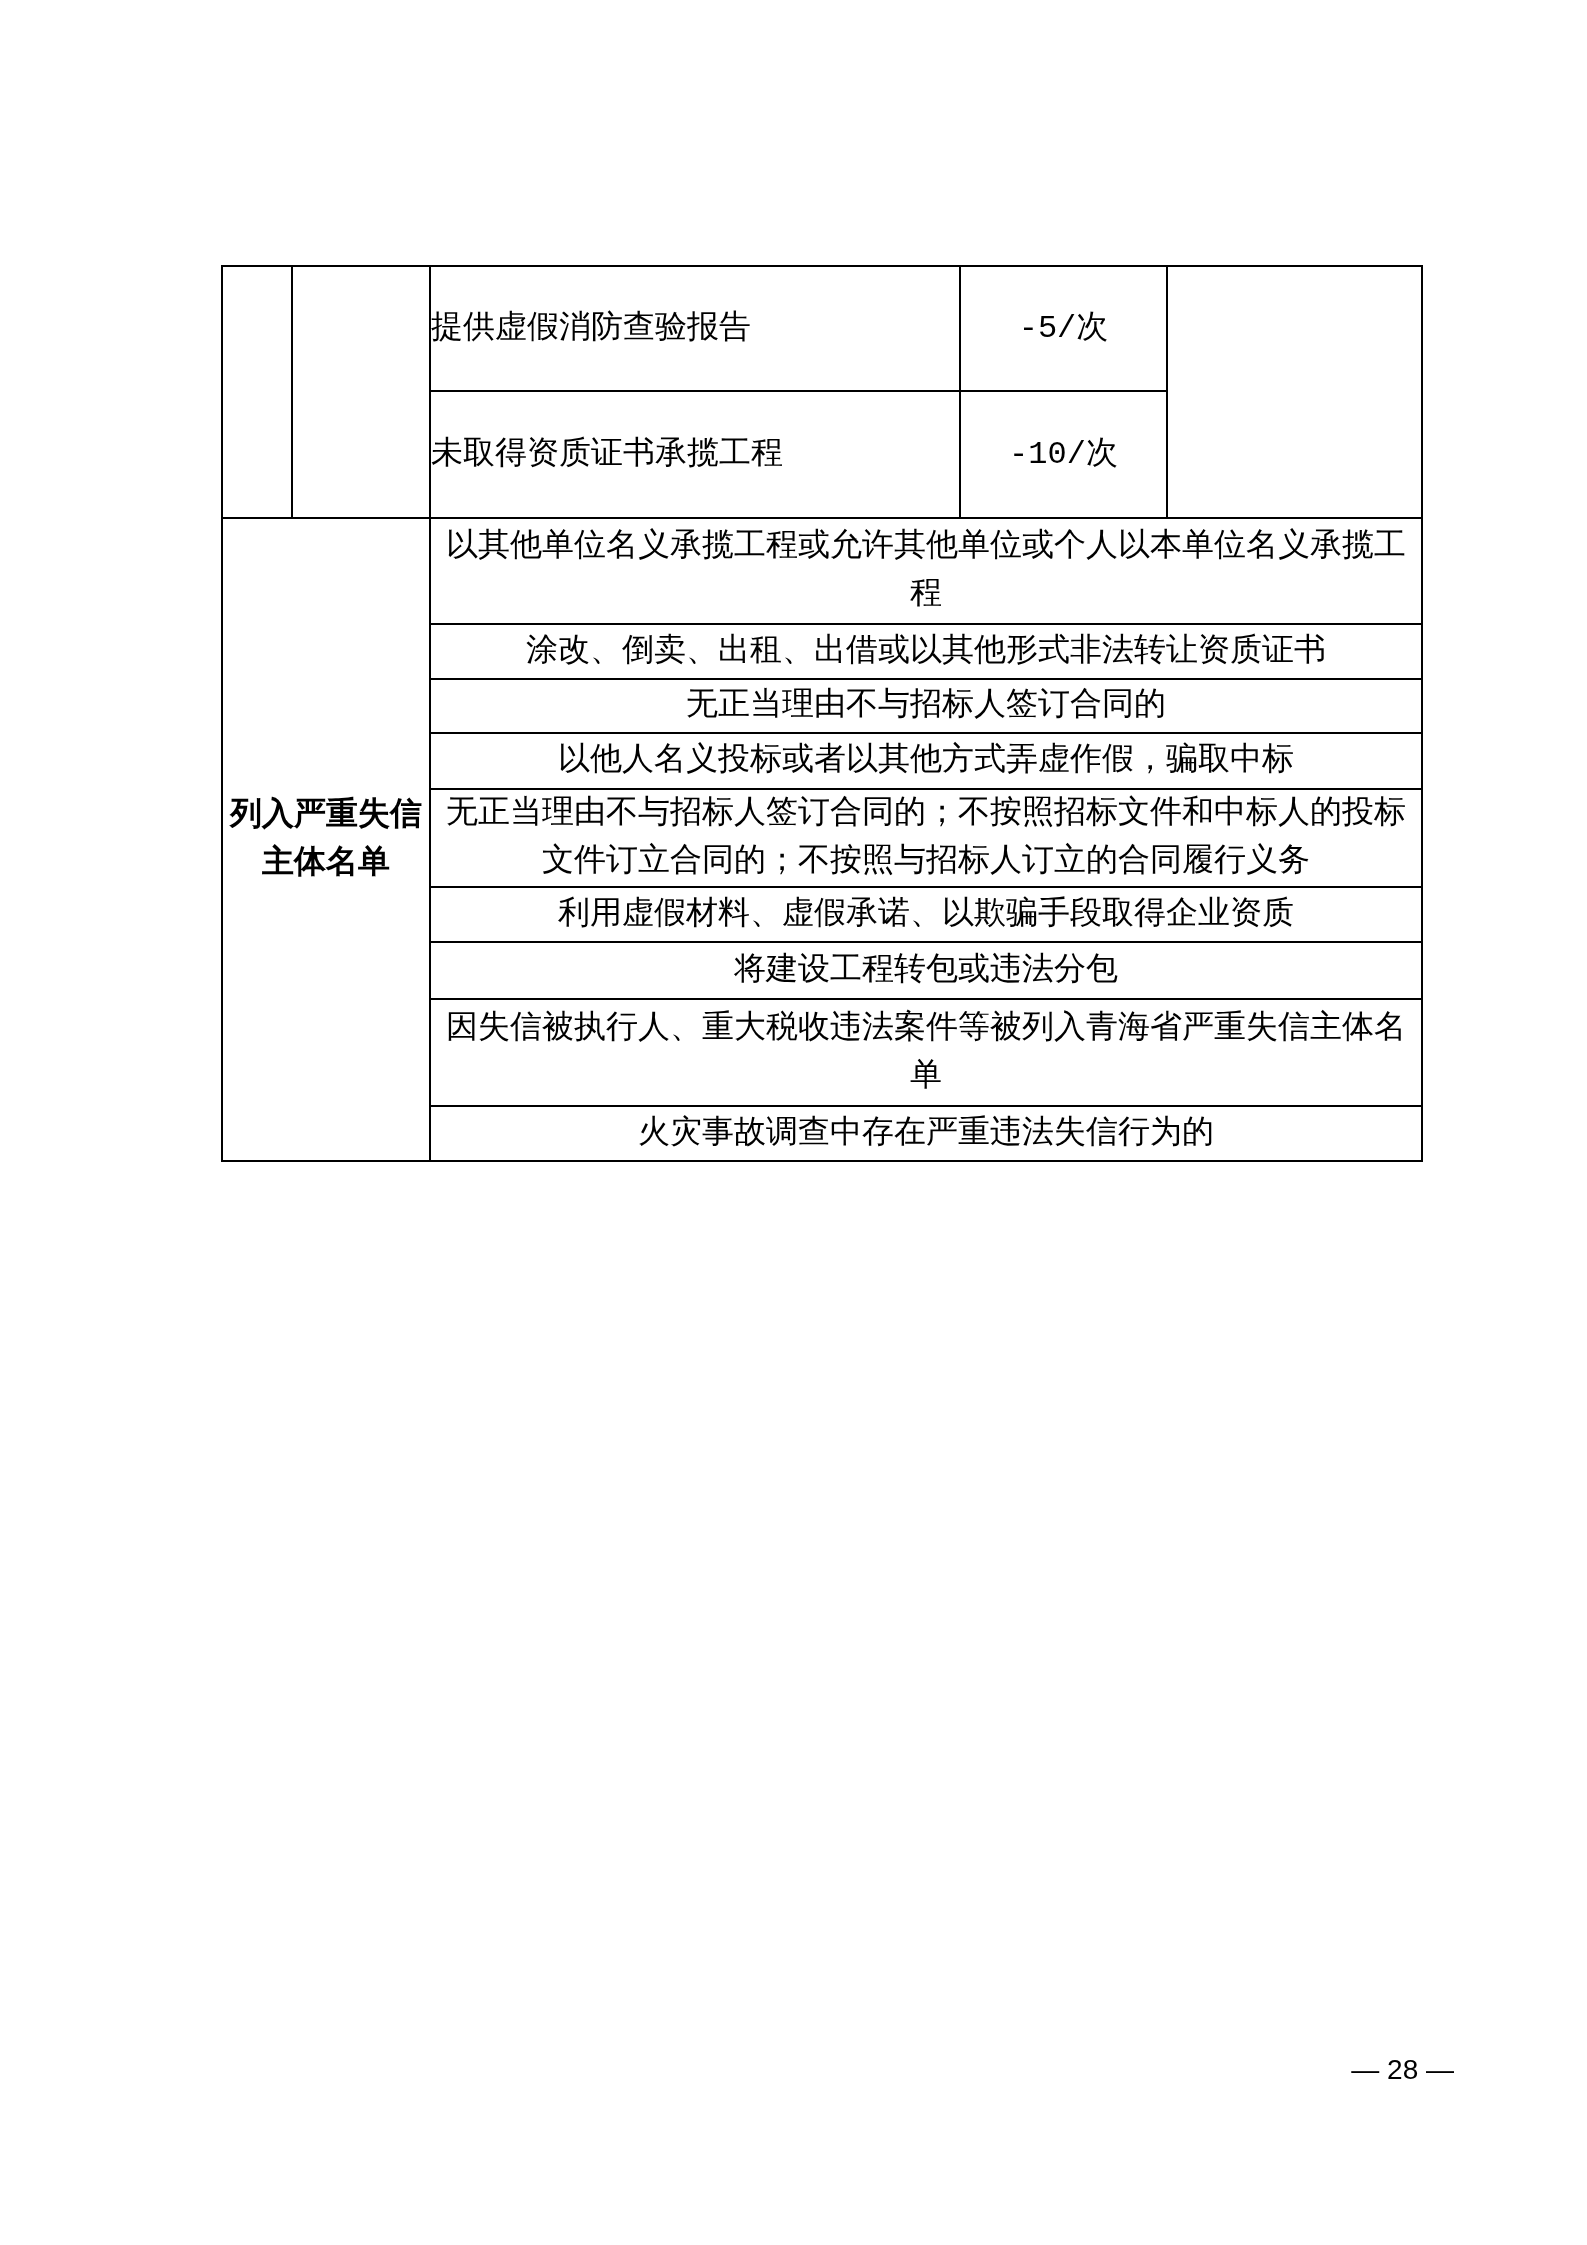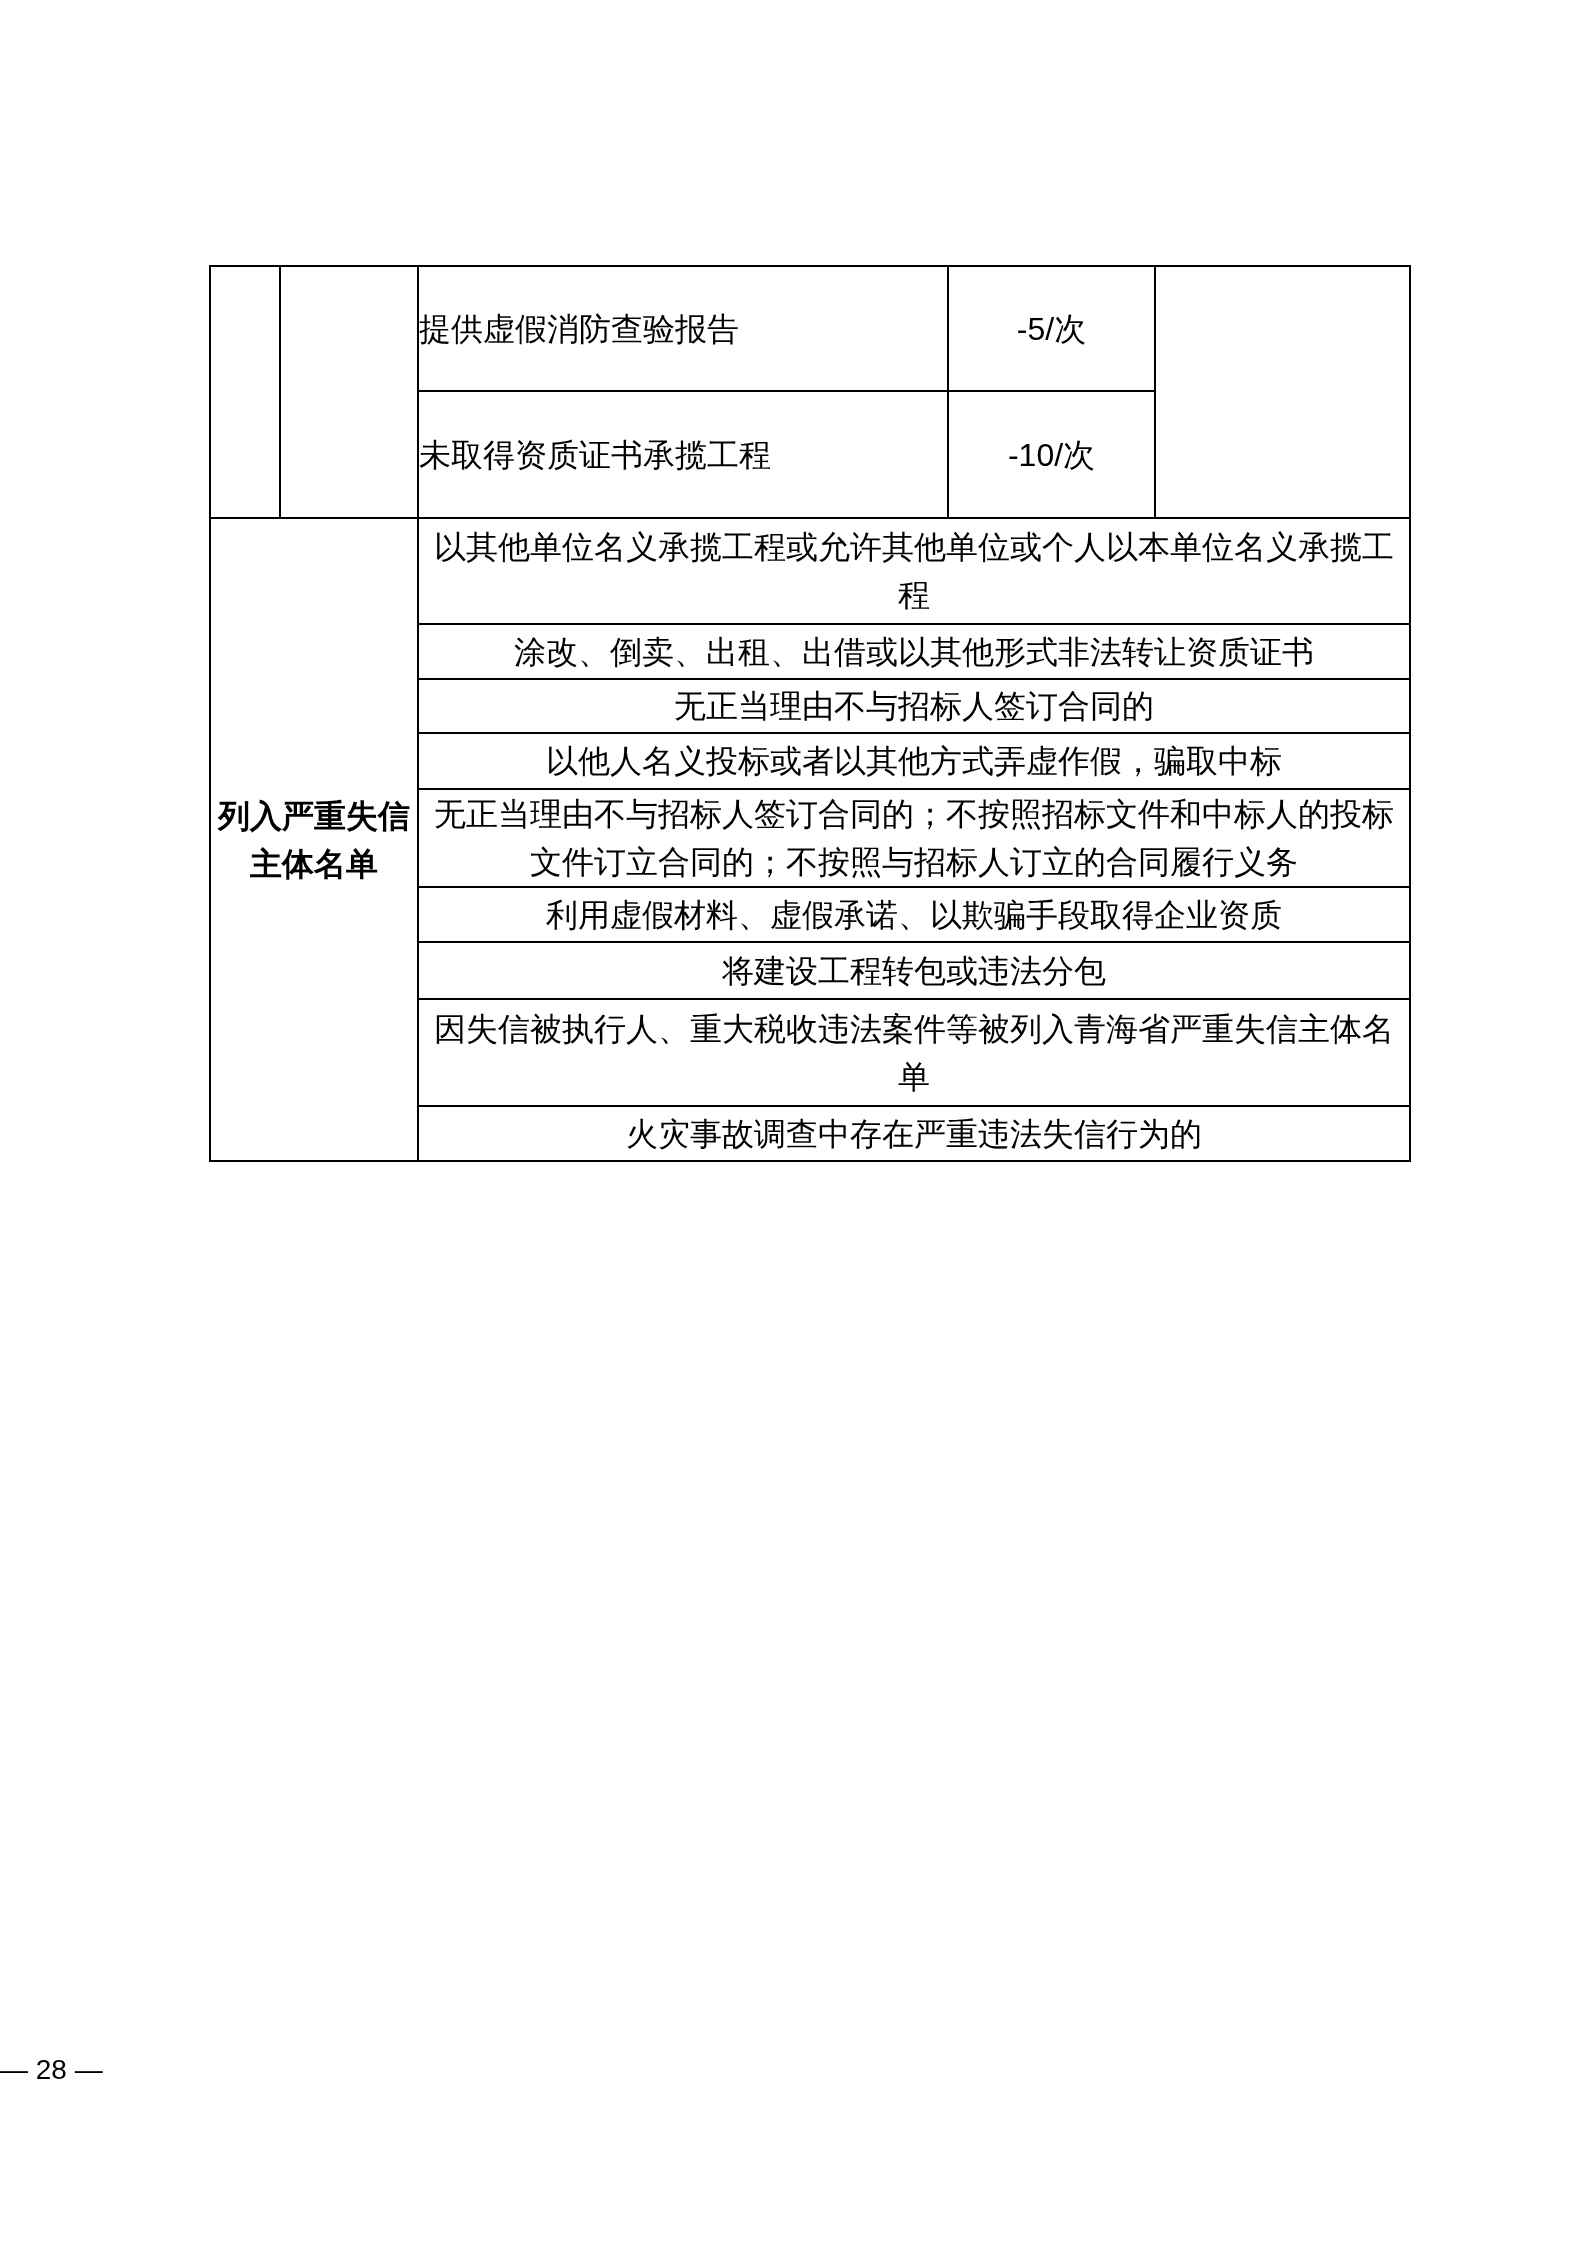--- a/index.html
+++ b/index.html
@@ -10,25 +10,26 @@
   .page {
     position: relative;
     width: 1587px;
     height: 2245px;
     background: #ffffff;
     font-family: "Liberation Sans", sans-serif;
     color: #000000;
   }
   table.score-table {
     position: absolute;
-    left: 209px;
+    left: 221px;
     top: 265px;
     width: 1200px;
     border-collapse: collapse;
     table-layout: fixed;
+    font-family: Liberation Mono, monospace;
   }
   table.score-table td {
     border: 2px solid #000000;
     font-size: 32px;
     line-height: 48px;
     color: #000000;
     padding: 0;
     vertical-align: middle;
     overflow: hidden;
     word-break: break-all;
@@ -53,21 +54,21 @@
     border-radius: 26px;
   }
   td.cell-empty {
     background: #ffffff;
   }
   .page-number {
     position: absolute;
     left: 0;
     top: 2052px;
     width: 1454px;
-    text-align: left;
+    text-align: right;
     font-size: 28px;
     line-height: 36px;
     color: #000000;
   }
 </style>
 </head>
 <body>
 
 <div class="page">
 

